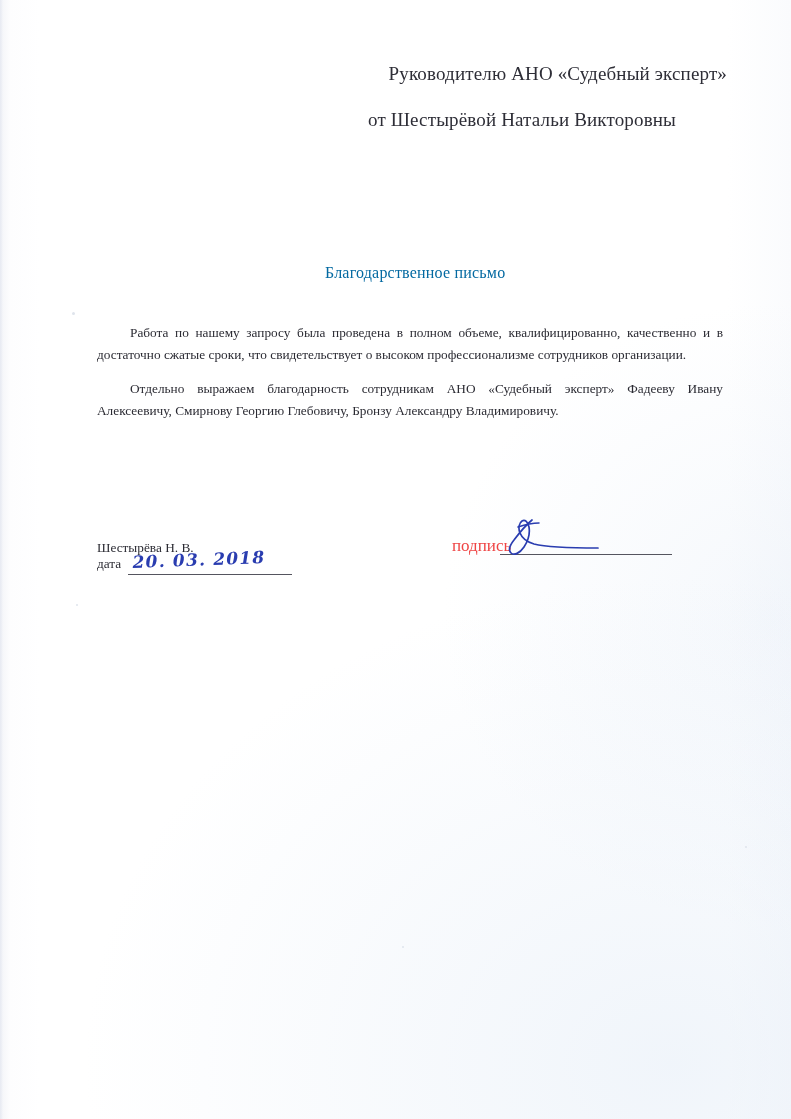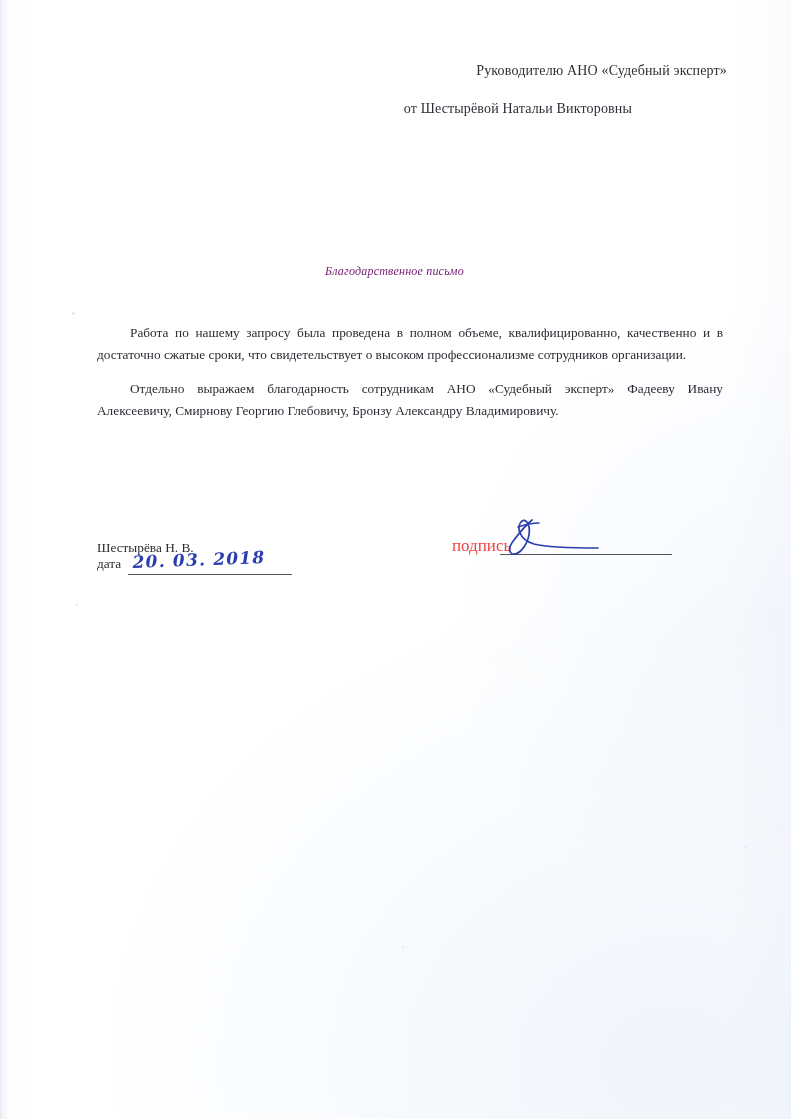--- a/index.html
+++ b/index.html
@@ -53,39 +53,38 @@
 
   
   .header-block {
     position: absolute;
     left: 0;
     right: 64px;
     top: 60px;
     text-align: right;
   }
   .header-line {
-    font-size: 14px;
+    font-size: 19px;
     line-height: 1.5;
     letter-spacing: 0.15px;
     color: #2e2e37;
   }
   .header-line.second {
     margin-top: 17px;
-    margin-right: 95px;
+    margin-right: 51px;
   }
 
   
   .doc-title {
     position: absolute;
     left: 325px;
     top: 264px;
-    font-size: 12px;
+    font-size: 16px;
     letter-spacing: 0.2px;
-    color: #701a75;
-    font-style: italic;
+    color: #0369a1;
   }
 
   
   .body-block {
     position: absolute;
     left: 97px;
     top: 322px;
     width: 626px;
   }
   .para {

